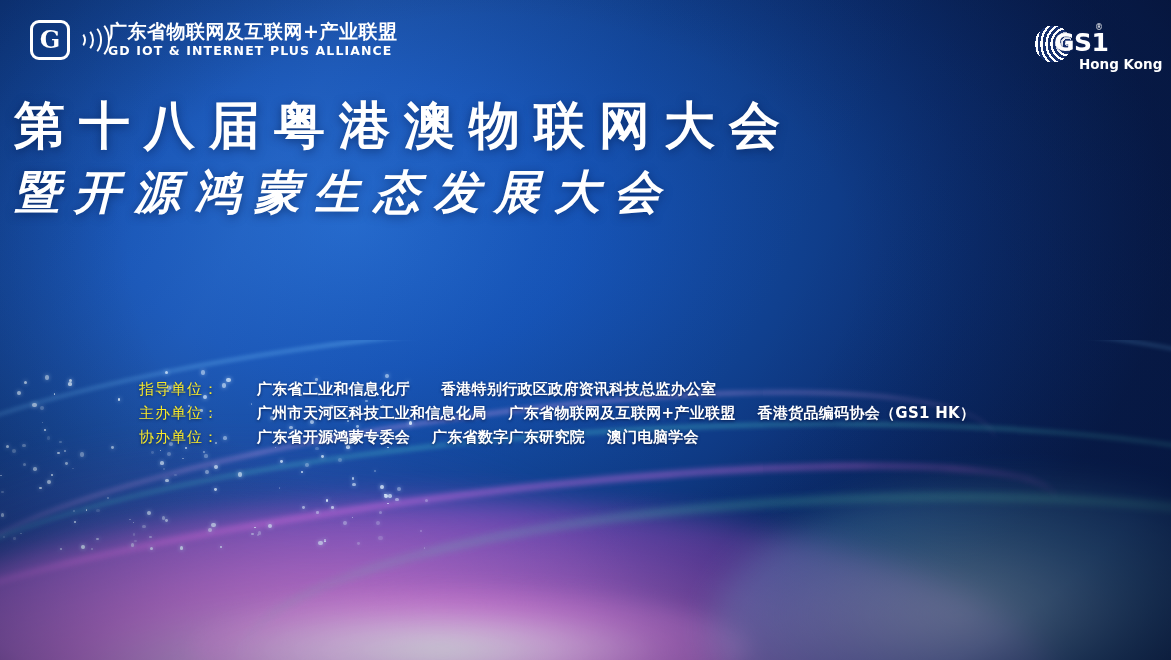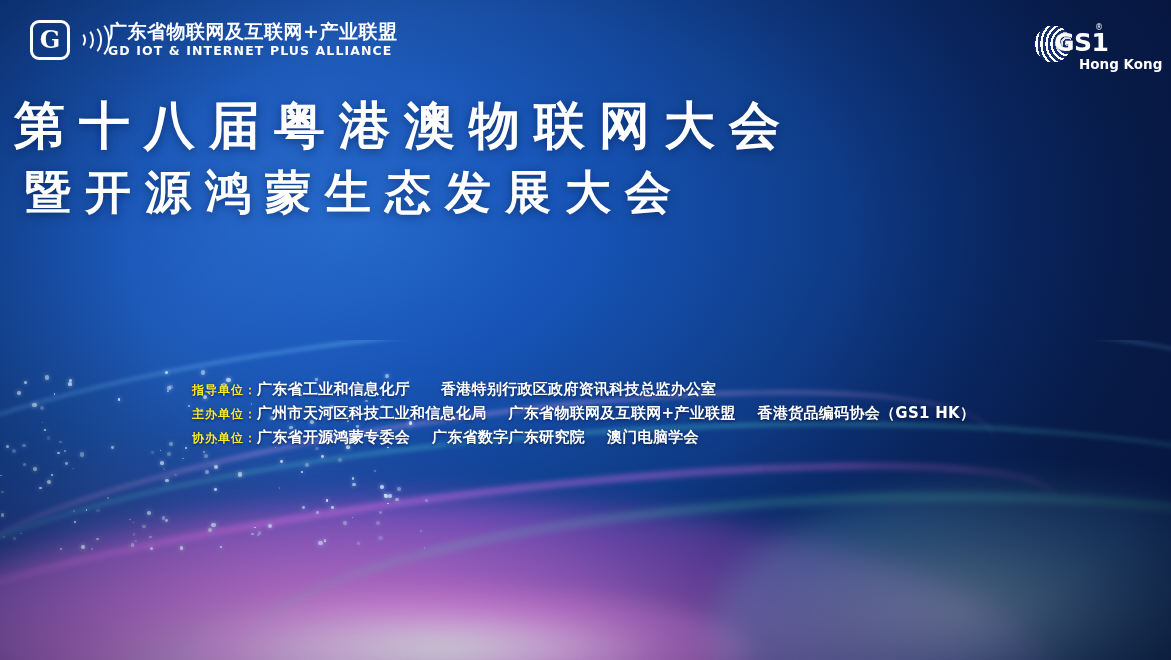--- a/index.html
+++ b/index.html
@@ -154,22 +154,23 @@
   .title-line1 {
     font-size: 51px;
     letter-spacing: 14px;
     line-height: 1.18;
     padding-left: 14px;
   }
   .title-line2 {
     font-size: 46px;
     letter-spacing: 14px;
     line-height: 1.3;
-    padding-left: 25px;
+    padding-left: 14px;
     margin-top: 7px;
+    font-style: italic;
   }
   .date-line {
     position: absolute;
     left: 0; right: 0;
     top: 270px;
     text-align: center;
     color: #fcf31f;
     font-size: 25px;
     font-weight: 700;
     letter-spacing: 0.5px;
@@ -184,27 +185,26 @@
     width: 880px;
   }
   .org-row {
     display: flex;
     align-items: baseline;
     margin-bottom: 5px;
     white-space: nowrap;
   }
   .org-label {
     color: #f7e92b;
-    font-size: 12px;
-    font-weight: 700;
+    font-size: 15px;
+    font-weight: 400;
     width: 118px;
     flex: 0 0 118px;
     letter-spacing: 1px;
     text-shadow: 0 1px 3px rgba(6,22,66,0.8);
-    text-align: right;
   }
   .org-items {
     display: flex;
     gap: 22px;
     color: #ffffff;
     font-size: 15px;
     font-weight: 700;
     letter-spacing: 0.3px;
     text-shadow: 0 1px 3px rgba(6,22,66,0.8);
   }

